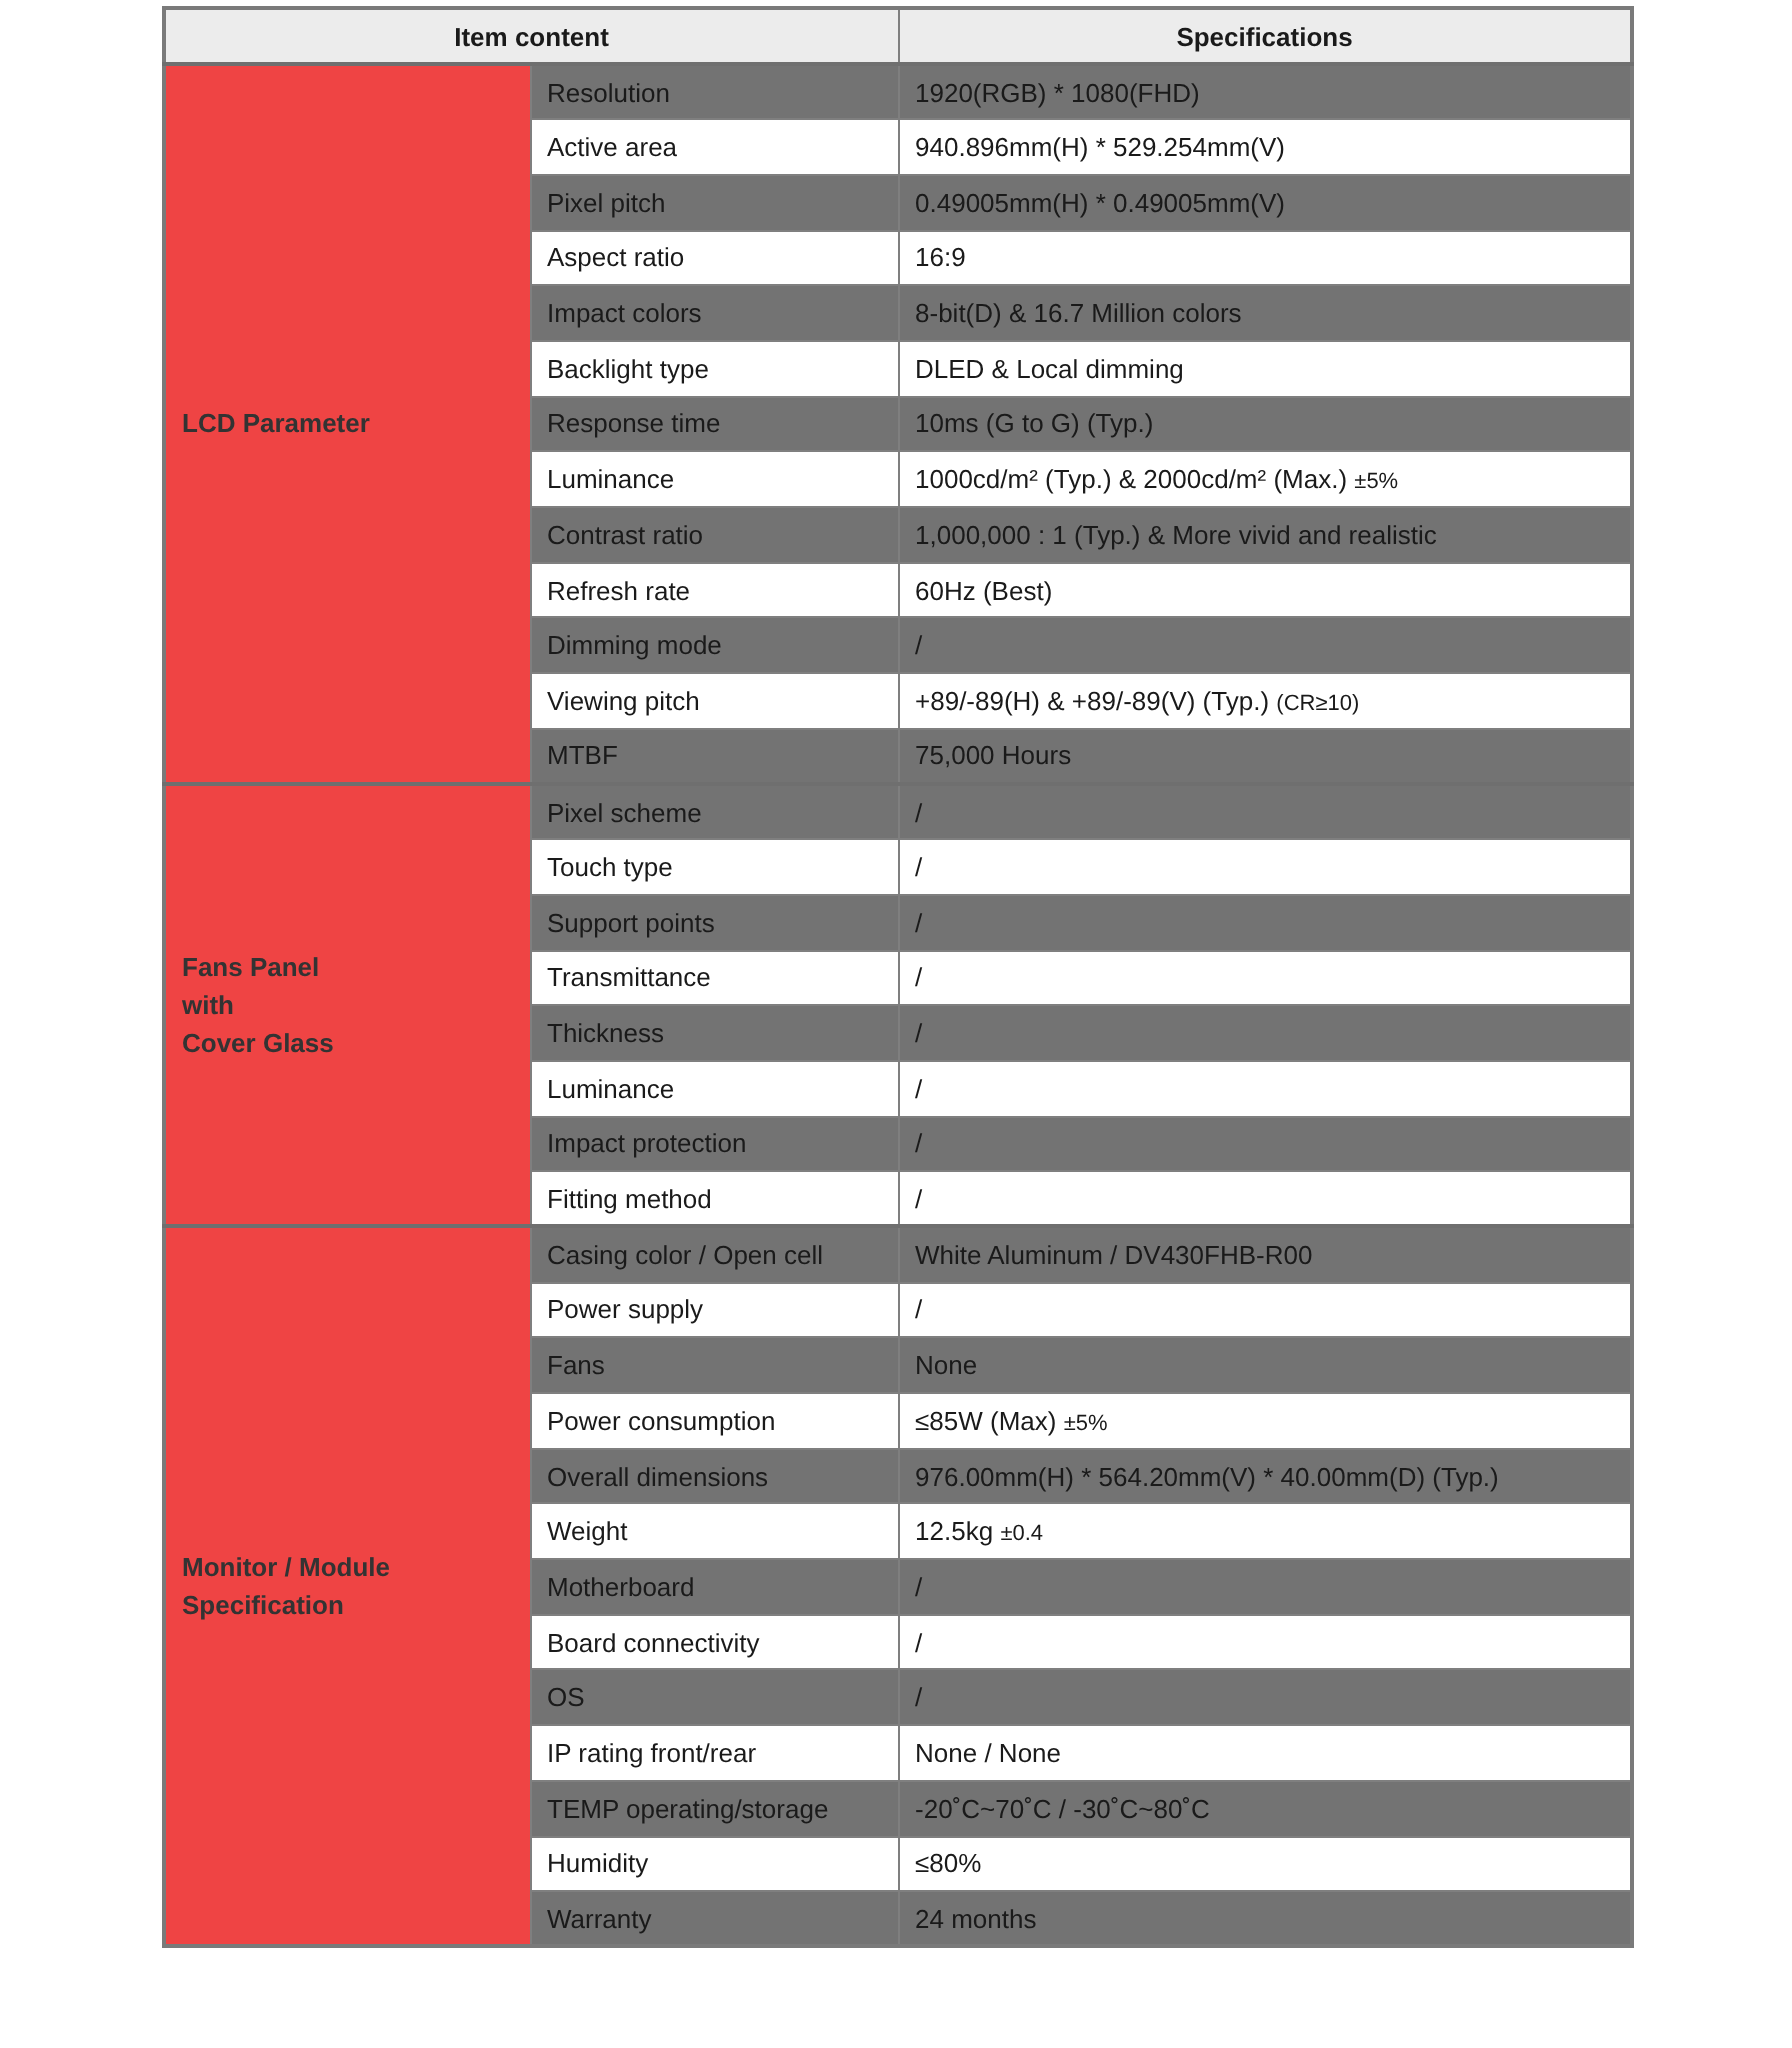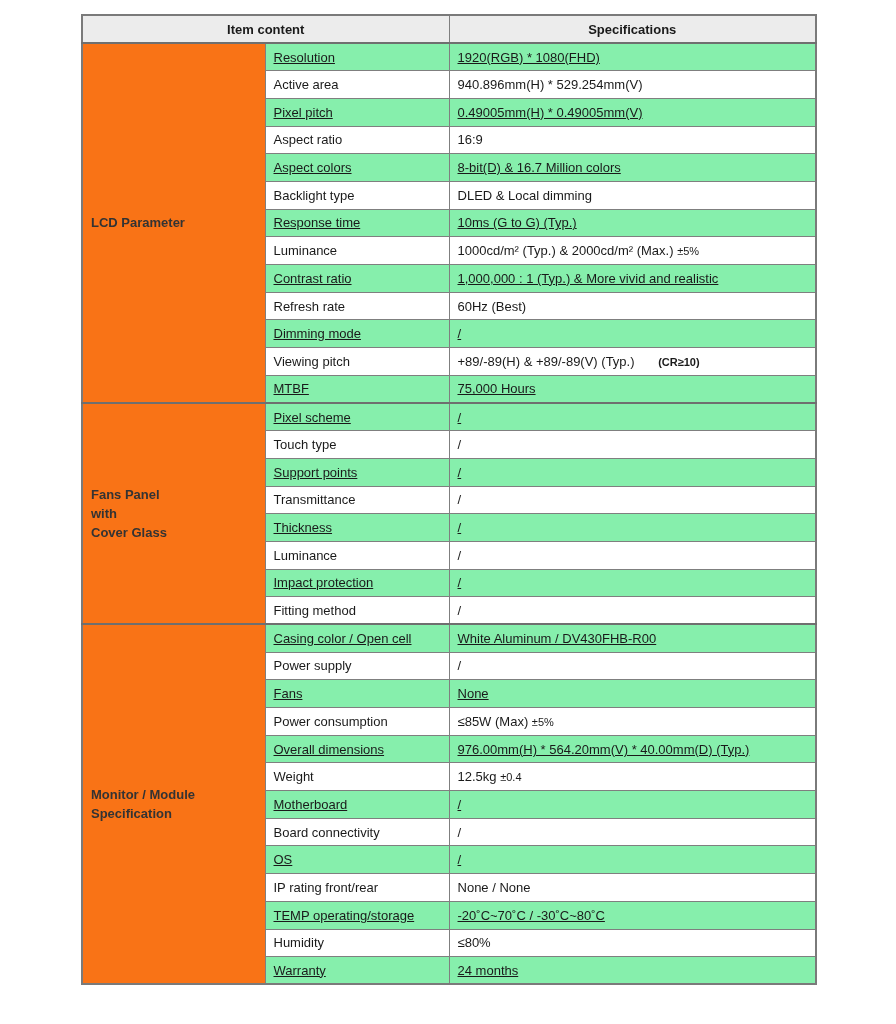--- a/index.html
+++ b/index.html
@@ -1,39 +1,39 @@
 <!DOCTYPE html>
 <html><head>
 <meta charset="utf-8">
 <style>
   html, body { margin: 0; padding: 0; background: #ffffff; }
   body { width: 896px; height: 1024px; position: relative; overflow: hidden;
          font-family: "Liberation Sans", sans-serif; color: #1a1a1a; }
   table.spec {
-    position: absolute; left: 81px; top: 14px; width: 734px;
+    position: absolute; left: 81px; top: 3px; width: 734px;
     border-collapse: collapse; table-layout: fixed;
     border: 2px solid #7a7a7a;
   }
   table.spec col.c1 { width: 183px; }
   table.spec col.c2 { width: 184px; }
   table.spec col.c3 { width: 367px; }
   table.spec th, table.spec td {
     border: 1px solid #7f7f7f; padding: 0 8px; font-size: 13px;
     height: 27.7px; box-sizing: border-box; text-align: left; vertical-align: middle;
     white-space: nowrap; overflow: hidden;
   }
   table.spec thead th {
     background: #ececec; font-weight: bold; text-align: center; height: 28px;
     border-bottom: 2px solid #6f6f6f;
   }
   td.group {
-    background: #f97316; text-align: center; font-weight: bold; font-size: 16px;
+    background: #ef4444; text-align: center; font-weight: bold; font-size: 16px;
     color: #333; white-space: normal; line-height: 19px;
   }
-  tr.g td.item, tr.g td.val { background: #86efac; text-decoration: underline; }
+  tr.g td.item, tr.g td.val { background: #737373; }
   tr.w td.item, tr.w td.val { background: #ffffff; }
   tr.grp-start td { border-top: 2px solid #6f6f6f; }
   .small { font-size: 11px; }
 </style>
 </head>
 <body>
 
 <table class="spec">
   <colgroup>
       <col class="c1">
@@ -58,21 +58,21 @@
       </tr>
       <tr class="g">
         <td class="item">Pixel pitch</td>
         <td class="val"><span>0.49005mm(H) * 0.49005mm(V)</span></td>
       </tr>
       <tr class="w">
         <td class="item">Aspect ratio</td>
         <td class="val"><span>16:9</span></td>
       </tr>
       <tr class="g">
-        <td class="item">Aspect colors</td>
+        <td class="item">Impact colors</td>
         <td class="val"><span>8-bit(D) &amp; 16.7 Million colors</span></td>
       </tr>
       <tr class="w">
         <td class="item">Backlight type</td>
         <td class="val"><span>DLED &amp; Local dimming</span></td>
       </tr>
       <tr class="g">
         <td class="item">Response time</td>
         <td class="val"><span>10ms (G to G) (Typ.)</span></td>
       </tr>
@@ -87,21 +87,21 @@
       <tr class="w">
         <td class="item">Refresh rate</td>
         <td class="val"><span>60Hz (Best)</span></td>
       </tr>
       <tr class="g">
         <td class="item">Dimming mode</td>
         <td class="val"><span>/</span></td>
       </tr>
       <tr class="w">
         <td class="item">Viewing pitch</td>
-        <td class="val"><span>+89/-89(H) &amp; +89/-89(V) (Typ.)</span> <span class="small" style="margin-left: 20px; font-weight: bold;">(CR≥10)</span></td>
+        <td class="val"><span>+89/-89(H) &amp; +89/-89(V) (Typ.)</span> <span class="small" style="margin-left: 0;">(CR≥10)</span></td>
       </tr>
       <tr class="g">
         <td class="item">MTBF</td>
         <td class="val"><span>75,000 Hours</span></td>
       </tr>
       <tr class="g grp-start">
         <td class="group" rowspan="8">
           <div>Fans Panel</div>
           <div>with</div>
           <div>Cover Glass</div>

